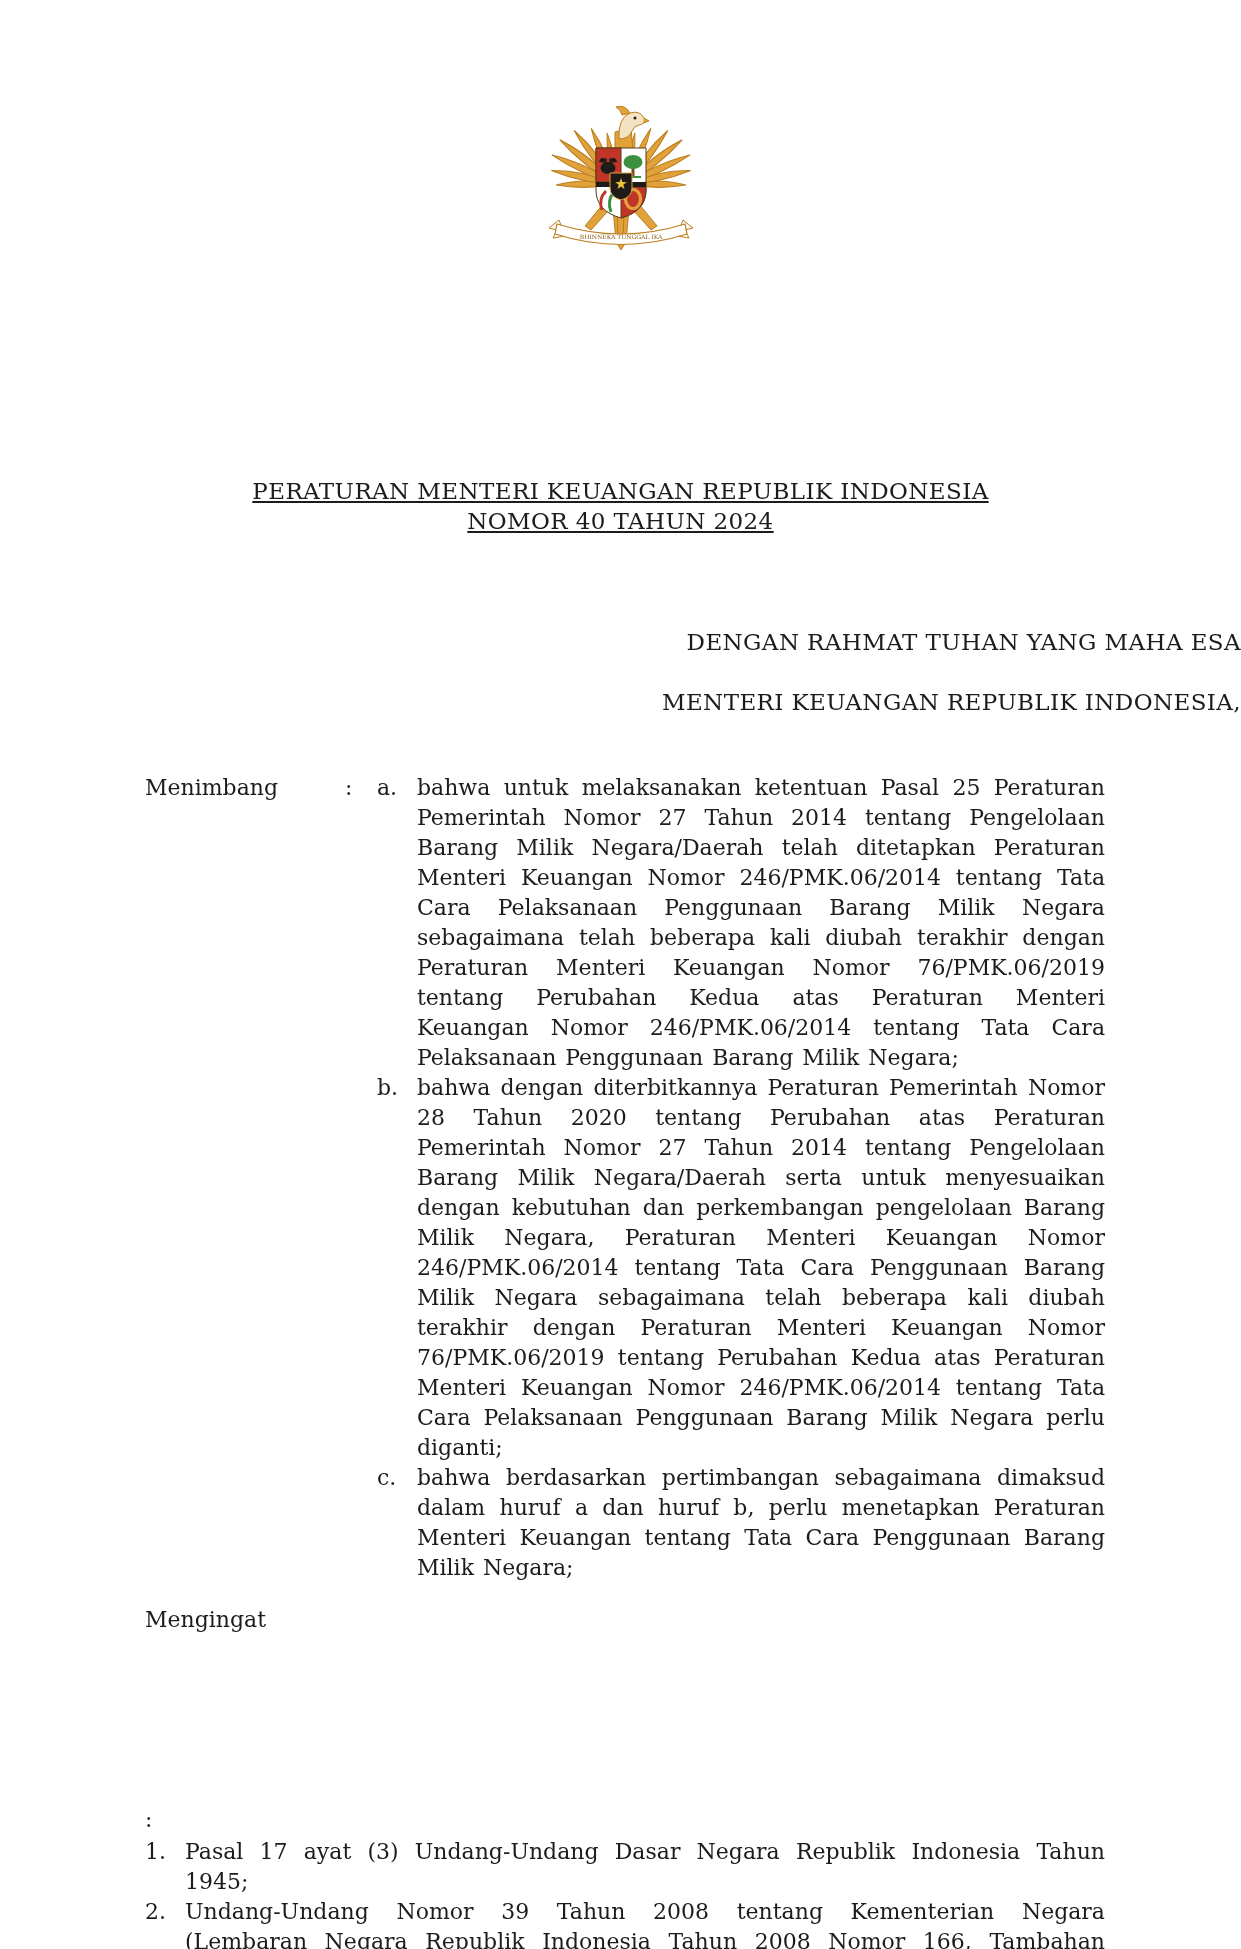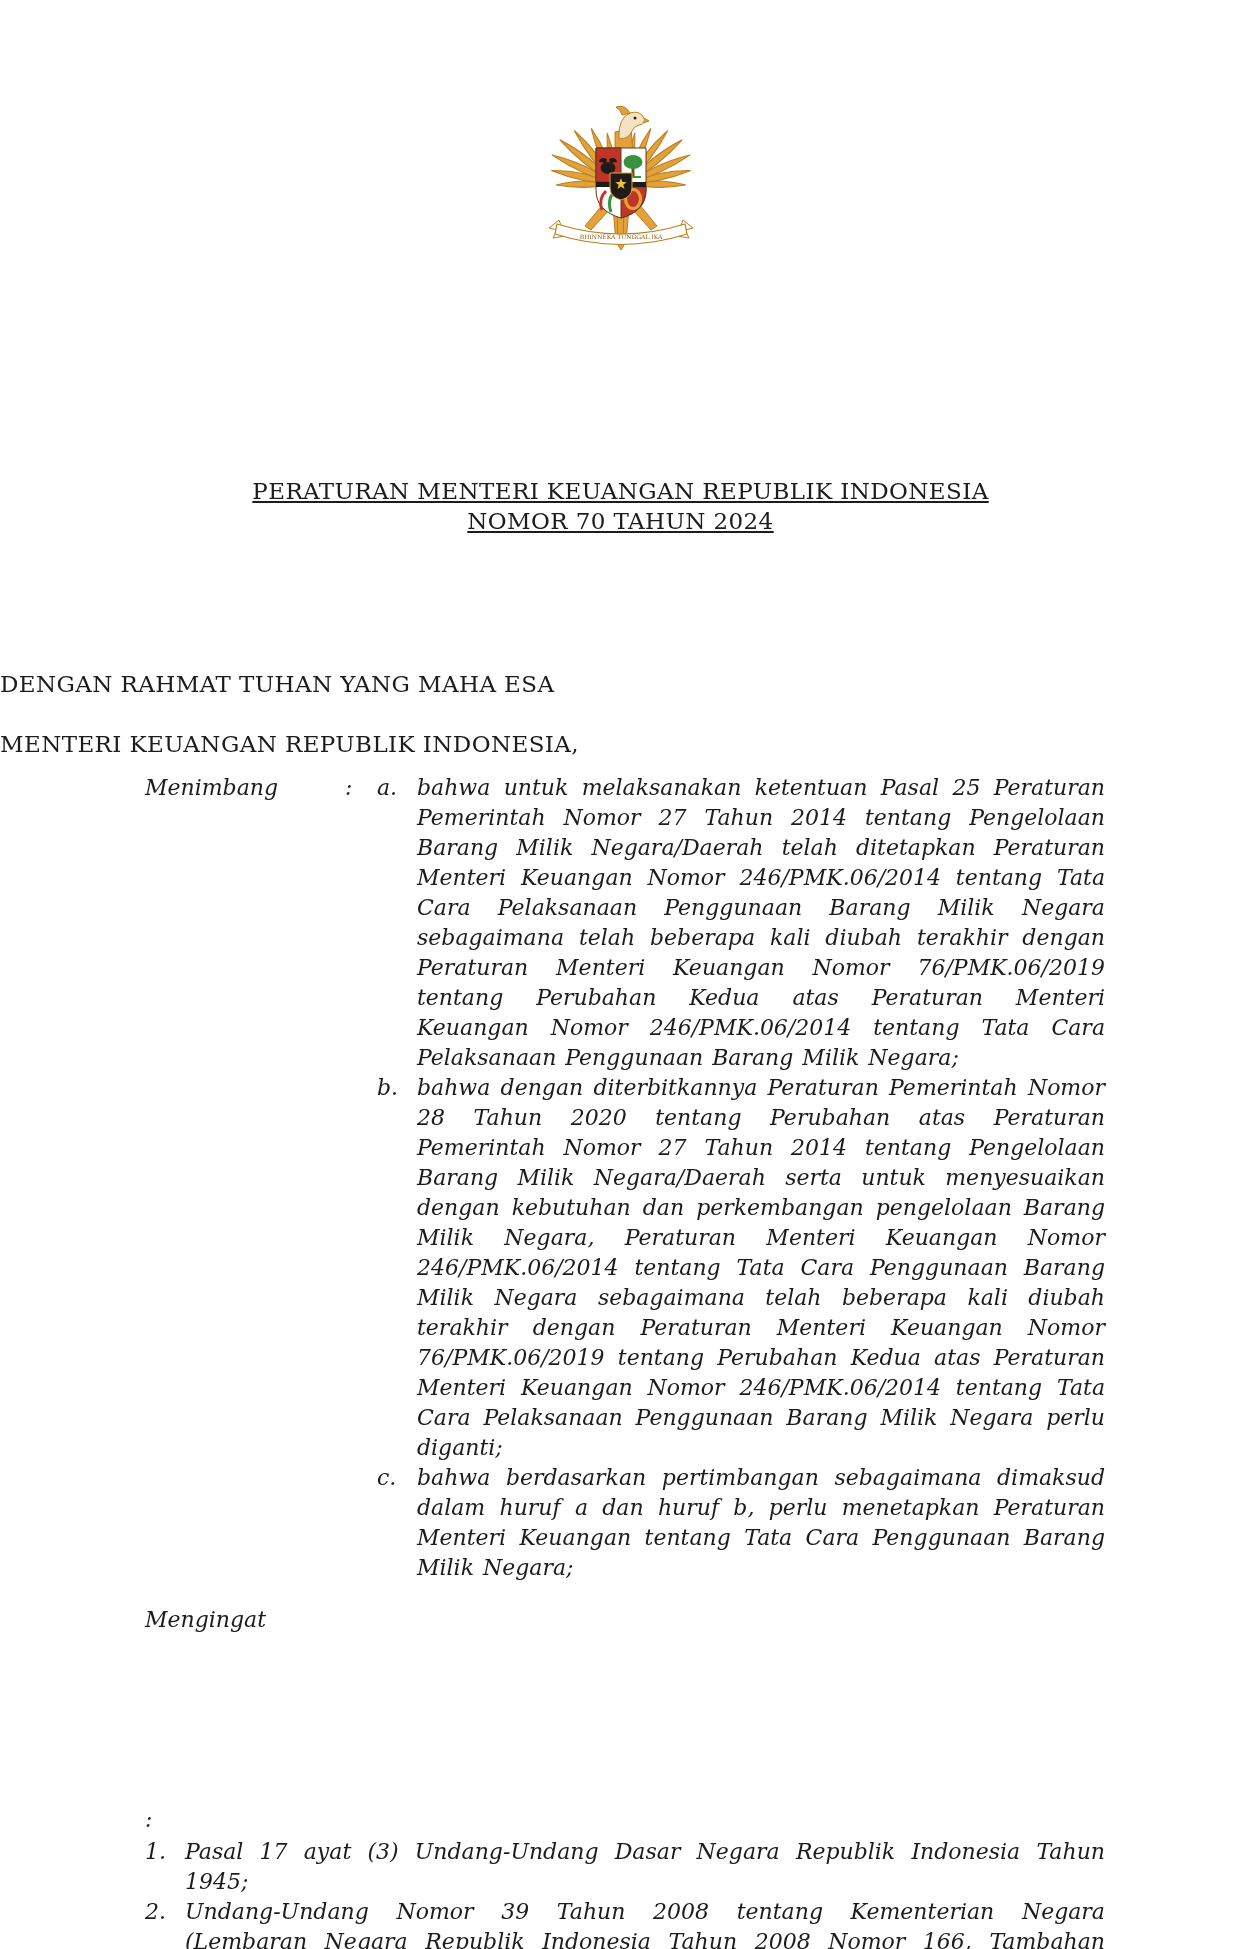--- a/index.html
+++ b/index.html
@@ -37,43 +37,41 @@
     font-size: 23px;
     line-height: 30px;
     letter-spacing: 0.4px;
     white-space: nowrap;
     text-decoration: underline;
   }
   .center-line {
     position: absolute;
     left: 0;
     width: 100%;
-    text-align: left;
+    text-align: right;
     font-size: 23px;
     line-height: 30px;
     letter-spacing: 0.4px;
     white-space: nowrap;
-    margin-top: 42px;
   }
   .invocation { top: 627px; }
   .authority  { top: 687px; }
 
   
   .doc-body {
     position: absolute;
     top: 773px;
     left: 145px;
     width: 960px;
     font-size: 22px;
     line-height: 30px;
   }
   .clause {
     display: flex;
     align-items: flex-start;
-    font-style: italic;
   }
   .clause + .clause { margin-top: 22px; flex-direction: column; }
   .clause-label { width: 200px; flex: 0 0 200px; }
   .clause-colon { width: 32px;  flex: 0 0 32px; }
   .clause-items { flex: 1 1 auto; }
   .item { display: flex; align-items: flex-start; }
   .item-marker { width: 40px; flex: 0 0 40px; }
   .item-text {
     flex: 1 1 auto;
     text-align: justify;
@@ -168,21 +166,21 @@
         <g>
           <path d="M75,75 L97,75 L97,90 Q97,99 86,102 Q75,99 75,90 Z" fill="#1e1b18" stroke="#E2A23B" stroke-width="1"></path>
           <path d="M86,80 L87.4,84.1 L91.7,84.2 L88.3,86.8 L89.5,90.9 L86,88.4 L82.5,90.9 L83.7,86.8 L80.3,84.2 L84.6,84.1 Z" fill="#F0C437" stroke="none"></path>
         </g>
       </g>
     </svg>
   </div>
 
   <div class="title-block">
     <div>PERATURAN MENTERI KEUANGAN REPUBLIK INDONESIA</div>
-    <div>NOMOR 70 TAHUN 2024</div>
+    <div>NOMOR 40 TAHUN 2024</div>
   </div>
 
   <div class="center-line invocation">DENGAN RAHMAT TUHAN YANG MAHA ESA</div>
   <div class="center-line authority">MENTERI KEUANGAN REPUBLIK INDONESIA,</div>
 
   <div class="doc-body">
 
     <section class="clause">
       <div class="clause-label">Menimbang</div>
       <div class="clause-colon">:</div>

